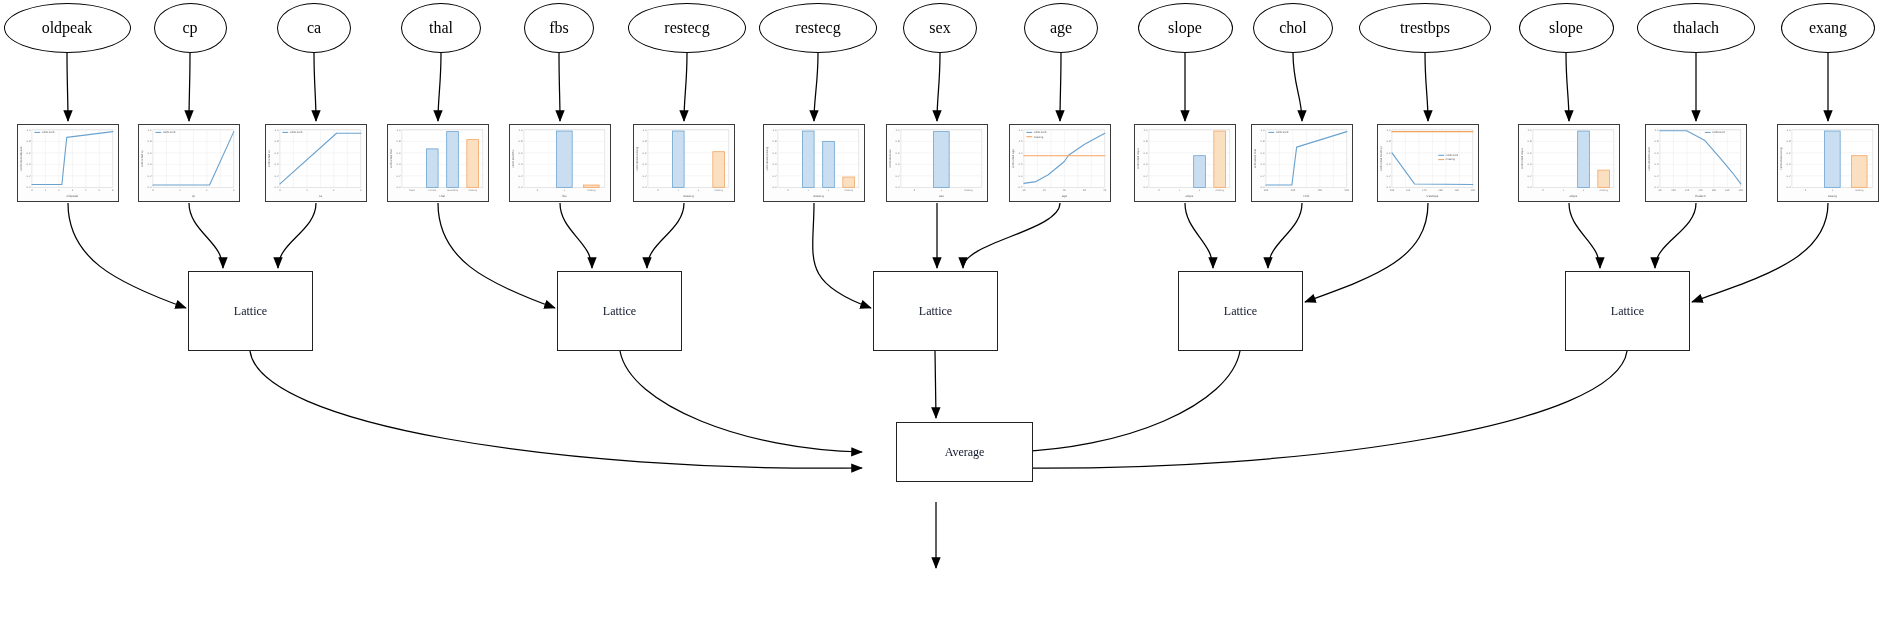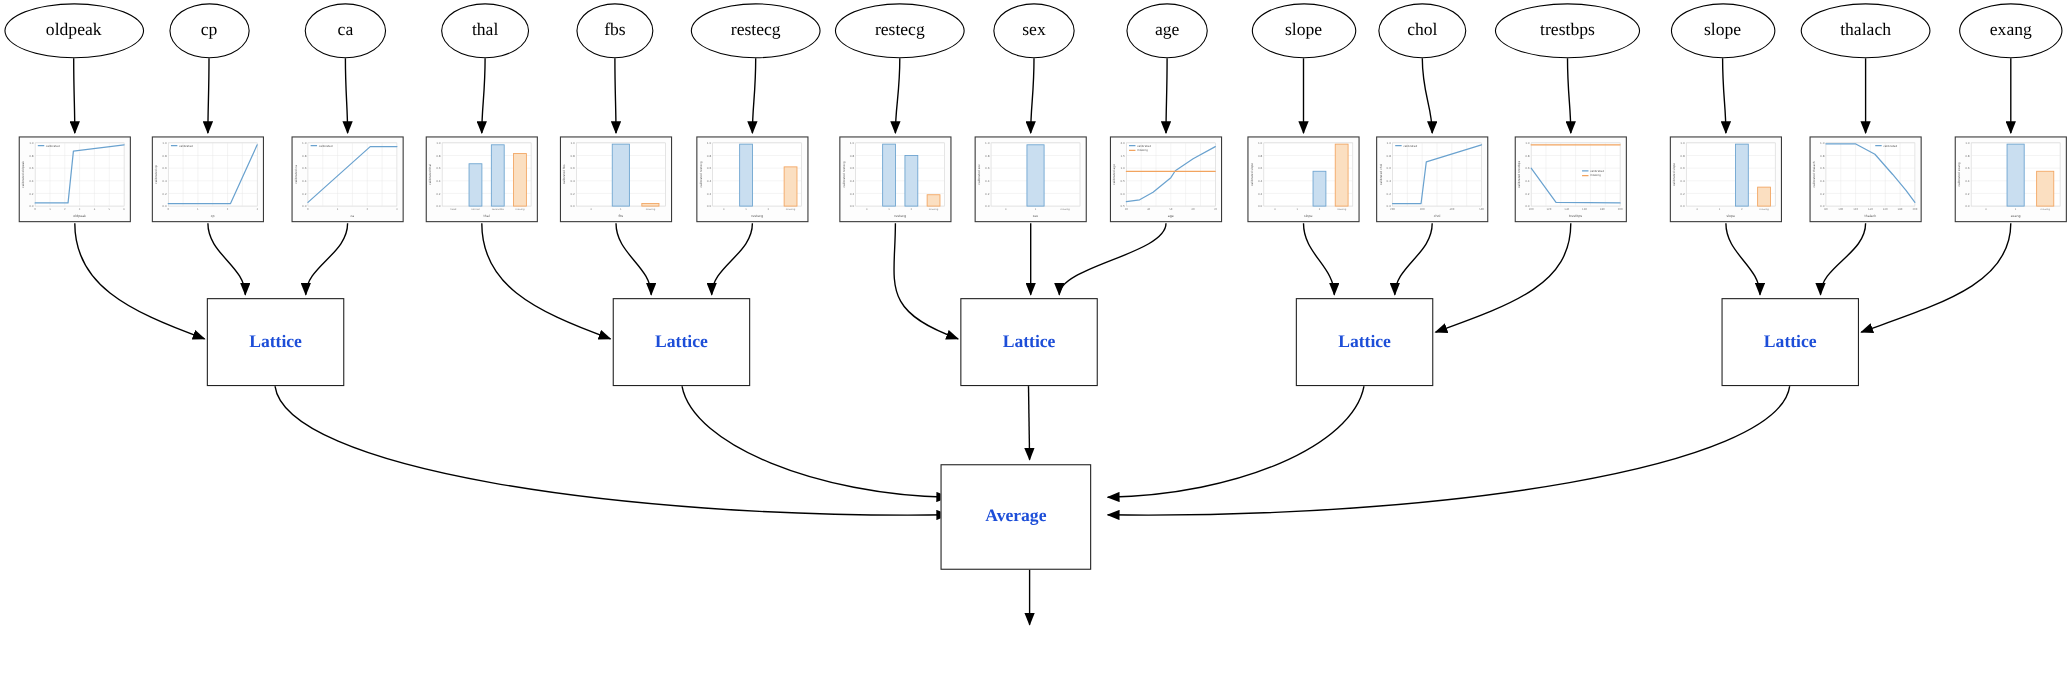--- a/index.html
+++ b/index.html
@@ -2,21 +2,21 @@
 <html><head>
 <meta charset="utf-8">
 <style>
   html,body{margin:0;padding:0;background:#ffffff;}
   .canvas{position:relative;width:1884px;height:627px;background:#ffffff;overflow:hidden;
           font-family:"Liberation Serif", serif;text-align:right;}
   #edge-layer{position:absolute;left:0;top:0;width:1884px;height:627px;pointer-events:none;}
   .oval{position:absolute;border:1.2px solid #000;border-radius:50%;background:#fff;
         display:flex;align-items:center;justify-content:center;font-size:16px;color:#000;box-sizing:border-box;}
   .box{position:absolute;border:1.3px solid #222;background:#fff;display:flex;align-items:center;
-       justify-content:center;font-size:16px;color:#1d4ed8;box-sizing:border-box;font-weight:bold;}
+       justify-content:center;font-size:12px;color:#0f172a;box-sizing:border-box;}
   .chart{position:absolute;border:1.4px solid #3a3a3a;background:#fdfdfd;box-sizing:border-box;}
   .chart svg{display:block;width:100%;height:100%;}
 </style>
 </head>
 <body>
 
 <div class="canvas">
   <svg id="edge-layer">
     <defs>
       <marker id="arrow" viewBox="0 0 10 8" refX="9.2" refY="4" markerWidth="9.5" markerHeight="7.5" orient="auto-start-reverse">
@@ -510,15 +510,15 @@
         </svg>
       </div>
     </div>
 
   <div class="box" id="lat0" style="left:188px;top:271px;width:125px;height:80px">Lattice</div>
   <div class="box" id="lat1" style="left:557px;top:271px;width:125px;height:80px">Lattice</div>
   <div class="box" id="lat2" style="left:873px;top:271px;width:125px;height:80px">Lattice</div>
   <div class="box" id="lat3" style="left:1178px;top:271px;width:125px;height:80px">Lattice</div>
   <div class="box" id="lat4" style="left:1565px;top:271px;width:125px;height:80px">Lattice</div>
 
-  <div class="box" id="avg" style="left:855px;top:422px;width:137px;height:96px">Average</div>
+  <div class="box" id="avg" style="left:896px;top:422px;width:137px;height:60px">Average</div>
 
 </div>
 
 </body></html>

